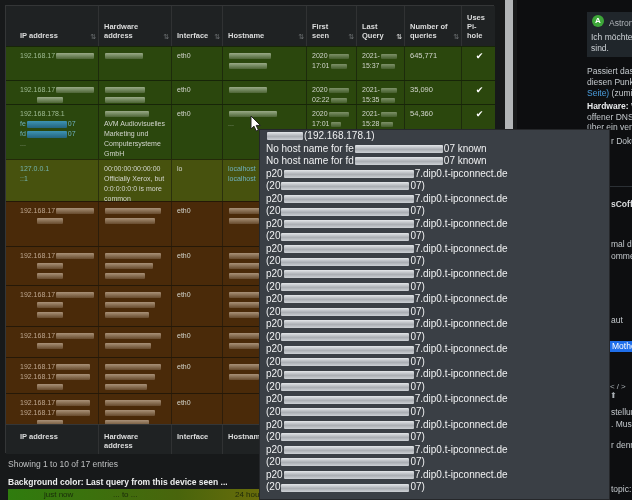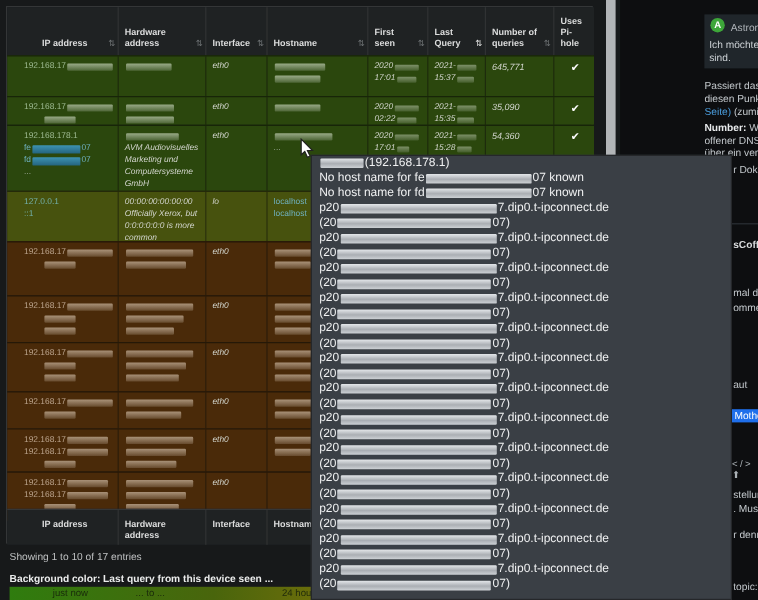--- a/index.html
+++ b/index.html
@@ -7,35 +7,35 @@
          font-family:"Liberation Sans",sans-serif;background:#0d0e10;}
   
   #shot{position:absolute;left:0;top:0;width:517px;height:500px;background:#17191a;}
   #tbl{position:absolute;left:5px;top:5px;width:489px;height:448px;border:1px solid #343637;box-sizing:border-box;}
   .hdr{position:absolute;left:0;width:489px;background:#1f2223;}
   #thead{top:0;height:40px;}
   #tfoot{top:418px;height:29px;border-top:1px solid #343637;}
   .hcell{position:absolute;box-sizing:border-box;height:100%;border-left:1px solid #303233;
          color:#dcdddd;font-size:7.5px;font-weight:bold;line-height:9px;
          display:flex;flex-direction:column;justify-content:flex-end;padding:3px 10px 6px 5px;}
-  .hcell.first{border-left:none;padding-left:14px;align-items:center;}
+  .hcell.first{border-left:none;padding-left:14px;}
   #tfoot .hcell{justify-content:flex-start;padding-top:7px;}
   .sort{position:absolute;right:2px;bottom:5px;font-size:7px;color:#6f7375;font-weight:normal;}
   .sort.active{color:#e4e4e4;}
   #rows{position:absolute;left:0;top:40px;width:489px;}
   .row{position:relative;width:489px;border-top:1px solid rgba(8,10,6,.55);}
   .row.green{background:#2b470d;}
   .row.olive{background:#47520e;}
   .row.brown{background:#4a2a09;}
   .cell{position:absolute;top:0;height:100%;box-sizing:border-box;padding:4px 3px 2px 5px;
         border-left:1px solid rgba(15,15,12,.5);overflow:hidden;font-size:7px;line-height:10px;}
   .cell.first{border-left:none;padding-left:14px;}
   .ln{height:10px;white-space:nowrap;display:flex;align-items:center;}
   .green .iptx{color:#9fbb93;} .olive .iptx{color:#74b2ad;} .brown .iptx{color:#bda68f;}
-  .tealtx{color:#6fb0bd;} .dimtx{color:#93a18b;} .whtx{color:#d2d5cd;font-style:italic;}
+  .tealtx{color:#6fb0bd;} .dimtx{color:#93a18b;} .whtx{color:#d2d5cd;}
   .blur{display:inline-block;height:6px;border-radius:1px;margin:0 1px;
         background:linear-gradient(180deg,rgba(222,232,212,.62),rgba(150,165,140,.32));filter:blur(.6px);}
   .brown .blur{background:linear-gradient(180deg,rgba(232,215,195,.6),rgba(170,150,130,.3));}
   .blur.teal{background:linear-gradient(180deg,#3d93b2,#24647e);filter:blur(.5px);height:7px;}
   .blur.date{height:5px;opacity:.75;}
   .check{color:#fff;font-size:9px;text-align:center;}
   #showing{position:absolute;left:8px;top:459px;font-size:8.5px;color:#bfc1c2;}
   #legendlabel{position:absolute;left:8px;top:477px;font-size:8.5px;font-weight:bold;color:#eceded;}
   #legendbar{position:absolute;left:8px;top:489px;width:486px;height:11px;
              background:linear-gradient(90deg,#2f7c0e 0%,#49650c 35%,#6f6e0a 55%,#8f860e 78%,#a89a12 100%);}
@@ -596,21 +596,21 @@
     <div id="quote">
       <div id="avatar">A</div>
       <span class="uname">Astron</span>
     </div>
     <div class="qline" style="left:74px;top:32px">Ich möchte</div>
     <div class="qline" style="left:74px;top:43px">sind.</div>
 
     <div class="fline" style="top:66px">Passiert das d</div>
     <div class="fline" style="top:77px">diesen Punkt </div>
     <div class="fline" style="top:88px"><span class="flink">Seite)</span><span> (zumin</span></div>
-    <div class="fline" style="top:101px"><b>Number:</b><span> Wi</span></div>
+    <div class="fline" style="top:101px"><b>Hardware:</b><span> Wi</span></div>
     <div class="fline" style="top:112px">offener DNS-S</div>
     <div class="fline" style="top:122px">über ein verso</div>
 
     <div id="divider"></div>
 
     <div class="frag" style="top:136px">r Doku</div>
     <div class="frag bold" style="top:199px">sCoffe</div>
     <div class="frag" style="top:239px">mal d</div>
     <div class="frag" style="top:251px">ommen</div>
     <div class="frag" style="top:315px">aut</div>

